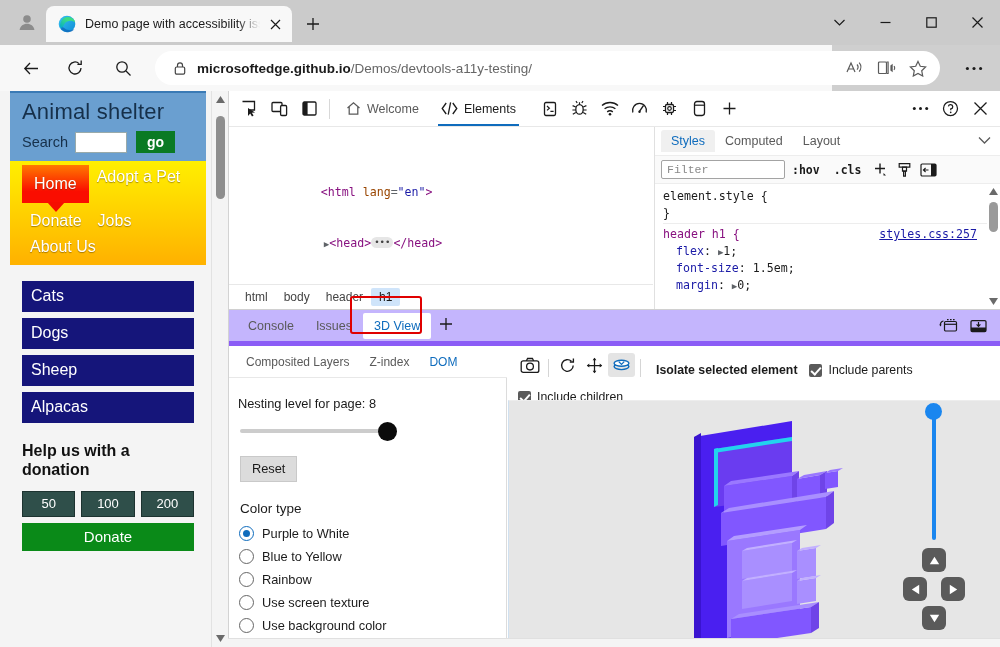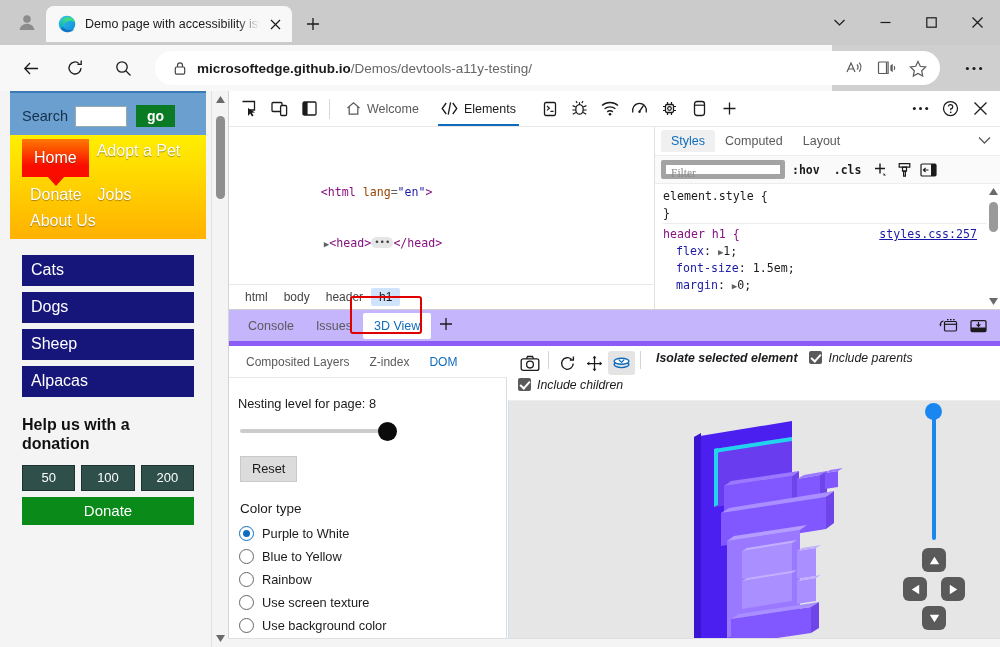--- a/index.html
+++ b/index.html
@@ -203,23 +203,23 @@
   }
   .sp-tabs { height:28px; display:flex; align-items:center; padding-left:6px; font-size:12.5px; }
   .sp-tab { padding:4px 10px; color:#5a5a5a; }
   .sp-tab.active { color:#0f6cbd; background:#f0f0f0; border-radius:3px 3px 0 0; }
   .sp-chev { margin-left:auto; padding-right:10px; }
   .sp-filterbar {
     height:29px; display:flex; align-items:center; gap:0; padding:0 6px;
     border-top:1px solid #ededed; border-bottom:1px solid #ededed; background:#fafafa;
   }
   .sp-filter {
-    width:124px; height:19px; border:5px solid #a3a3a3; background:#fff; border-radius:2px;
+    width:124px; height:19px; border:1px solid #a3a3a3; background:#fff; border-radius:2px;
     font-size:11.5px; color:#8a8a8a; padding-left:5px; line-height:17px;
-    font-family:Liberation Serif, serif;
+    font-family:Liberation Mono, monospace;
   }
   .sp-pill { font-family:"DejaVu Sans Mono",monospace; font-size:11.5px; font-weight:700; color:#1b1b1b; padding:0 7px; }
   .sp-ico { width:24px; height:22px; display:flex; align-items:center; justify-content:center; }
   .sp-content {
     position:absolute; left:0; top:57px; width:332px; height:125px; overflow:hidden;
     font-family:"DejaVu Sans Mono","Liberation Mono",monospace; font-size:11.6px; line-height:16.5px;
     padding:4px 0 0 8px;
   }
   .css-sel { color:#881280; }
   .css-prop { color:#1a1aa6; }
@@ -283,21 +283,21 @@
   }
   .radio-row span { font-size:12.8px; color:#1b1b1b; }
   .set-scroll { position:absolute; right:4px; top:70px; width:14px; height:266px; }
   .set-scroll .arr { position:absolute; left:0; width:14px; height:14px; display:flex; align-items:center; justify-content:center; }
   .set-scroll .arr.up{top:0;} .set-scroll .arr.dn{bottom:0;}
   .set-scroll .thumb { position:absolute; left:3px; top:18px; width:9px; height:230px; background:#9a9a9a; border-radius:5px; }
 
   
   .view3d { position:absolute; left:279px; top:36px; width:493px; height:302px; background:#fff; }
   .v3-toolbar { height:54px; padding:5px 0 0 8px; }
-  .v3-row { display:flex; align-items:flex-start; height:26px;font-style:italic; }
+  .v3-row { display:flex; align-items:flex-end; height:26px; }
   .v3-ico { width:27px; height:24px; display:flex; align-items:center; justify-content:center; border-radius:3px; }
   .v3-ico.on { background:#e4e4e4; }
   .v3-vsep { width:1px; height:18px; background:#d5d5d5; margin:0 5px; }
   .v3-label { font-size:12.3px; font-weight:700; color:#1b1b1b; margin-left:10px; }
   .cbox {
     width:13px; height:13px; background:#5a5a5a; border-radius:2px; position:relative;
     margin:0 6px 0 12px; flex:0 0 13px;
   }
   .cbox::after {
     content:""; position:absolute; left:3.5px; top:1px; width:4px; height:8px;
@@ -441,20 +441,21 @@
           <circle cx="2.4" cy="2.5" r="1.55" fill="#1b1b1b"></circle>
           <circle cx="9" cy="2.5" r="1.55" fill="#1b1b1b"></circle>
           <circle cx="15.6" cy="2.5" r="1.55" fill="#1b1b1b"></circle>
         </svg>
     </div>
   </div>
 
   <div class="webpage">
     <div class="wp-inner">
       <div class="wp-header">
+        <div class="wp-h1">Animal shelter</div>
         <div class="wp-form">
           <label>Search</label>
           <input value="" style="">
           <button class="wp-go">go</button>
         </div>
       </div>
       <div class="wp-nav">
         <div class="wp-nav-row">
           <a class="active">Home</a>
           <a>Adopt a Pet</a>

